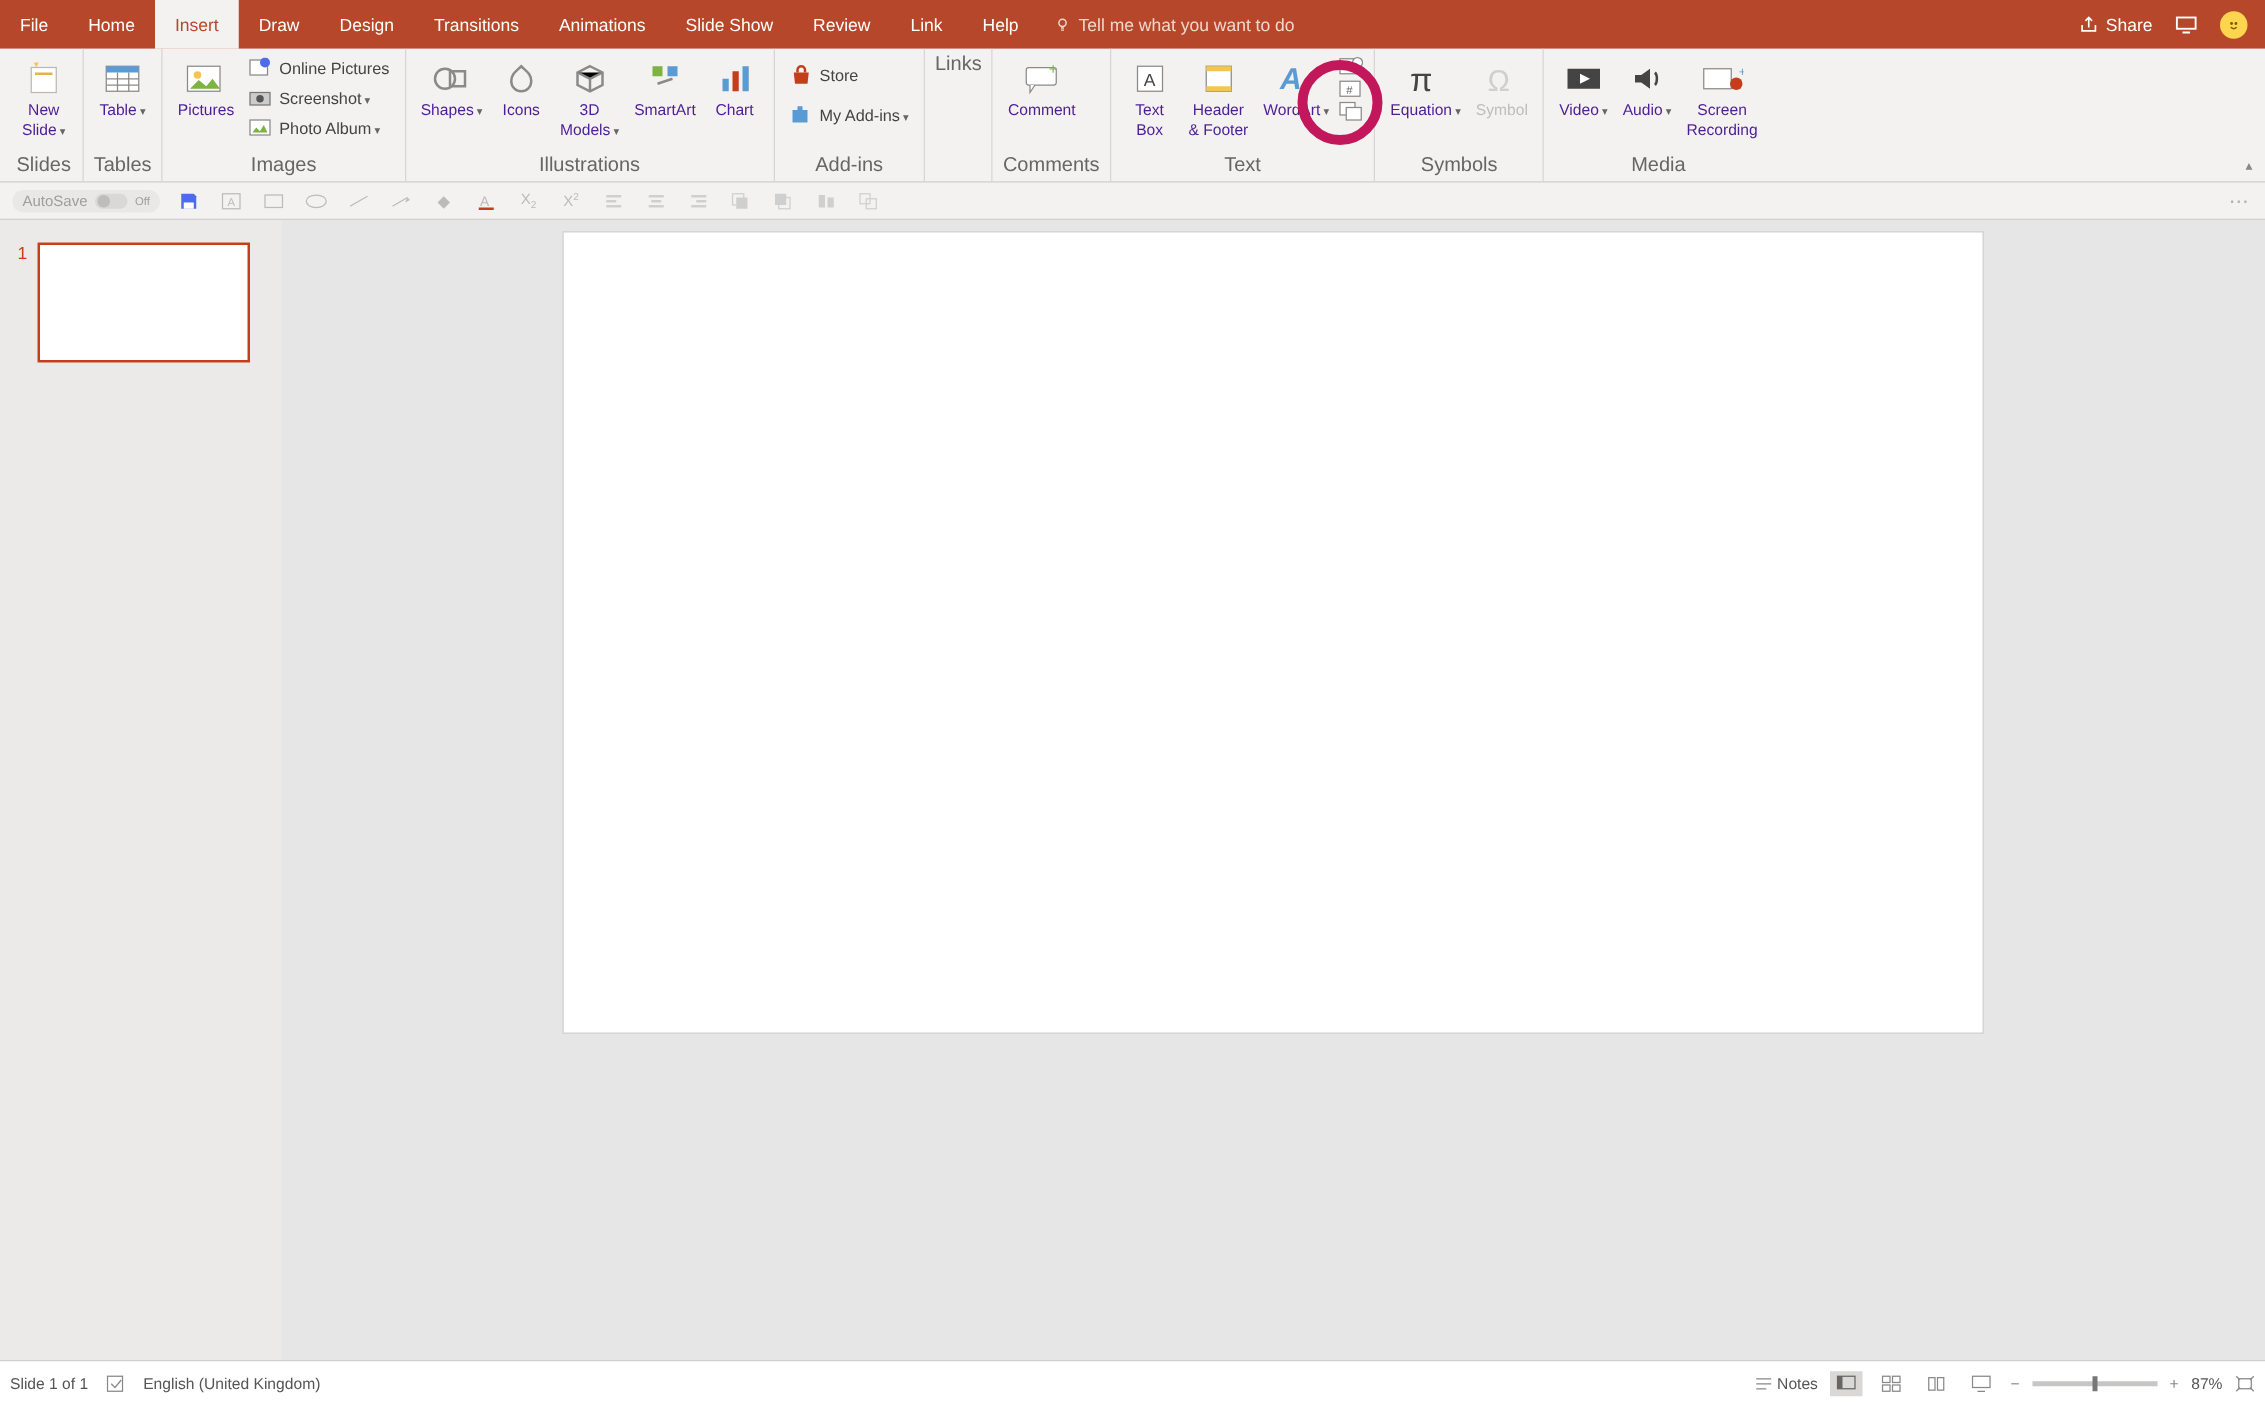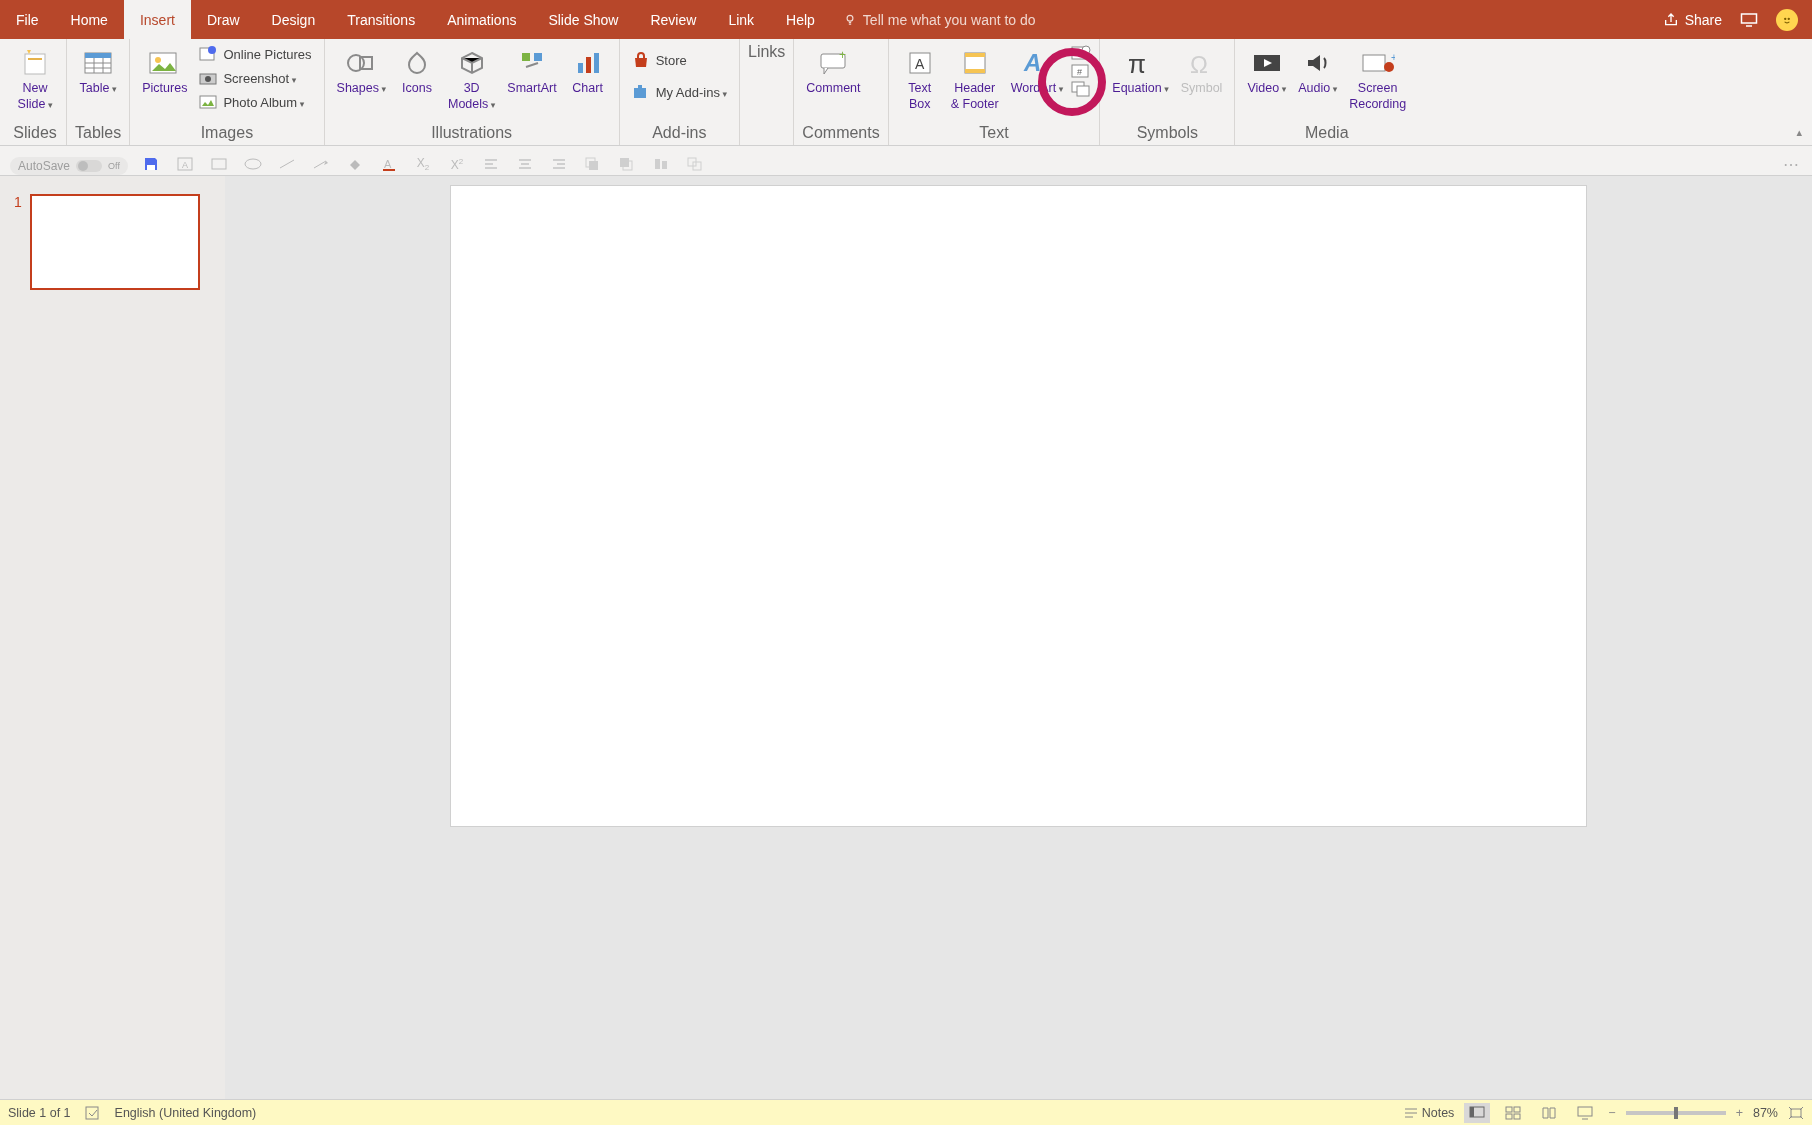--- a/index.html
+++ b/index.html
@@ -24,38 +24,38 @@
 .bigbtn .ic { height:36px; display:flex; align-items:center; justify-content:center; }
 .bigbtn .lbl { font-size:12.5px; color:#4c1d95; text-align:center; line-height:1.25; }
 .bigbtn.disabled .lbl { color:#bdbdbd; }
 .drop::after { content:" \25BE"; font-size:9px; color:#666; }
 .smallstack { display:flex; flex-direction:column; gap:2px; }
 .smallbtn { display:flex; align-items:center; gap:6px; font-size:13px; color:#444; padding:2px 4px; cursor:pointer; }
 .smallbtn .si { width:18px; height:18px; display:inline-flex; align-items:center; justify-content:center; }
 .collapse-caret { position:absolute; right:10px; bottom:6px; font-size:11px; color:#888; cursor:pointer; }
 
 
-.qat { height:30px; background:#f3f2f1; border-bottom:1px solid #d0d0d0; display:flex; align-items:flex-end; gap:12px; padding:0 10px; }
+.qat { height:30px; background:#f3f2f1; border-bottom:1px solid #d0d0d0; display:flex; align-items:center; gap:12px; padding:0 10px; }
 .autosave { display:flex; align-items:center; gap:6px; font-size:12px; color:#9e9e9e; background:#e9e8e7; border-radius:10px; padding:2px 8px; }
 .pill { width:26px; height:12px; border-radius:6px; background:#d9d8d7; position:relative; }
 .pill::before { content:""; position:absolute; left:2px; top:1px; width:10px; height:10px; border-radius:50%; background:#bdbdbd; }
 .qic { width:22px; height:22px; display:flex; align-items:center; justify-content:center; color:#9e9e9e; }
 .qic.save { color:#4f6bed; }
 
 
 .workspace { position:absolute; top:176px; left:0; right:0; bottom:26px; display:flex; background:#e6e6e6; }
 .thumbs { width:225px; background:#eceae8; padding:18px 14px; }
 .thumbwrap { display:flex; gap:8px; }
 .slidenum { color:#c43e1c; font-size:14px; }
 .thumb { width:170px; height:96px; background:#fff; border:2px solid #c43e1c; }
 .canvas { flex:1; position:relative; display:flex; align-items:flex-start; justify-content:center; padding:10px 18px 40px 18px; }
 .slide { width:1135px; height:640px; background:#fff; box-shadow:0 0 0 1px #d0d0d0; }
 
 
-.status { position:absolute; bottom:0; left:0; right:0; height:26px; background:#fef9c3; border-top:1px solid #d0d0d0; display:flex; align-items:center; font-size:12.5px; color:#555; padding:0 8px; }
+.status { position:absolute; bottom:0; left:0; right:0; height:37px; background:#ffffff; border-top:1px solid #d0d0d0; display:flex; align-items:center; font-size:12.5px; color:#555; padding:0 8px; }
 .status .sl { display:flex; align-items:center; gap:14px; }
 .status .sr { margin-left:auto; display:flex; align-items:center; gap:10px; }
 .viewbtn { width:26px; height:20px; display:flex; align-items:center; justify-content:center; color:#777; }
 .viewbtn.active { background:#d9d8d7; }
 .zoomtrack { width:100px; height:4px; background:#c7c6c5; position:relative; }
 .zoomthumb { position:absolute; left:48px; top:-4px; width:4px; height:12px; background:#777; }
 
 
 .hl { position:absolute; top:48px; left:1038px; width:68px; height:68px; border:8px solid #c2185b; border-radius:50%; pointer-events:none; }
 

